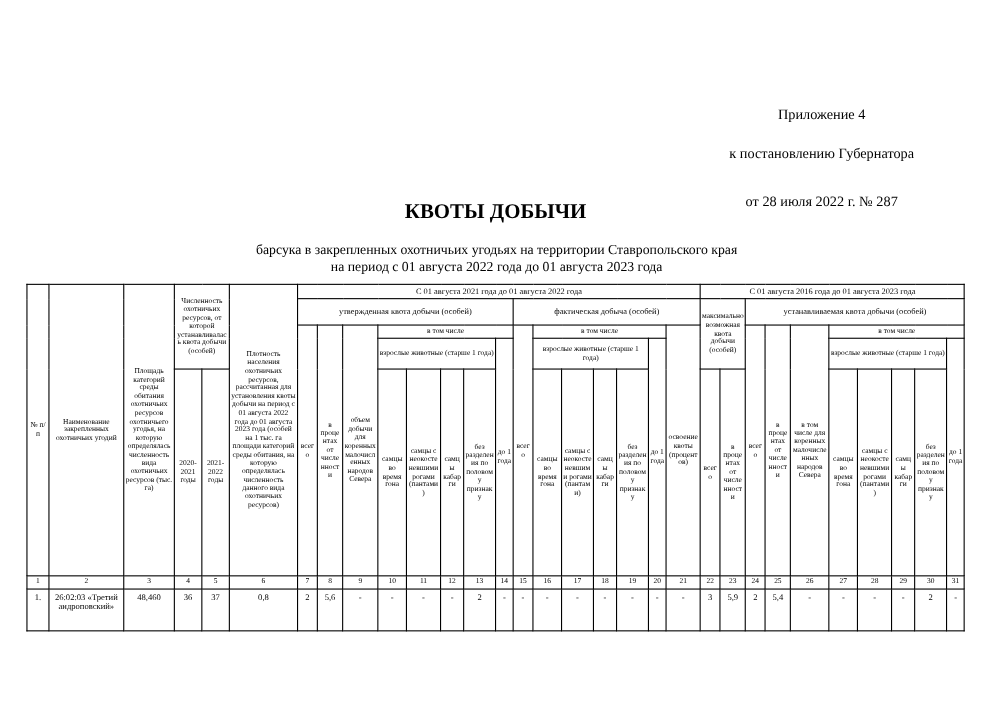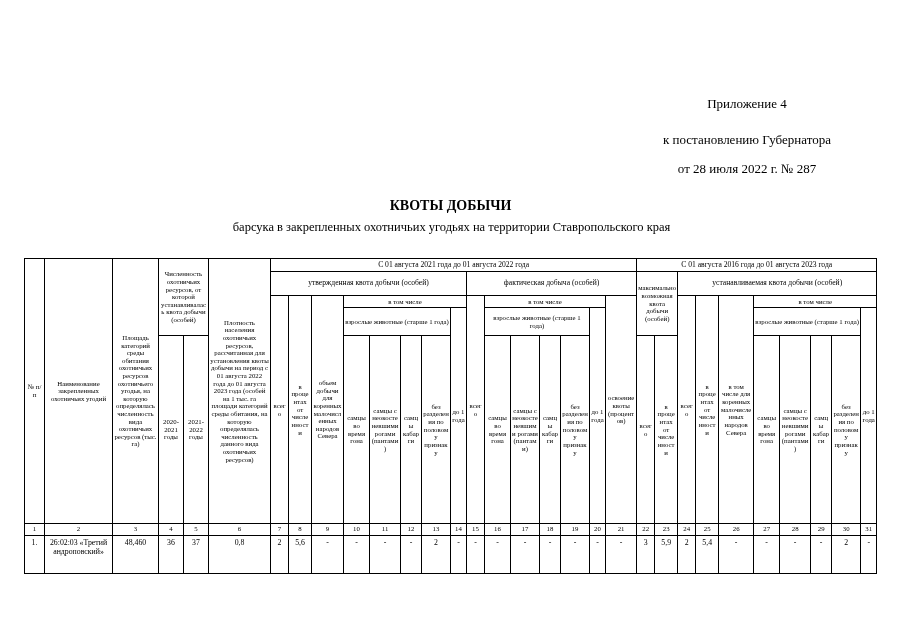--- a/index.html
+++ b/index.html
@@ -17,26 +17,26 @@
   }
   .corner-block {
     position: absolute;
     top: 96px; right: 36px;
     width: 236px;
     text-align: center;
     font-size: 13px;
     line-height: 1.18;
   }
   .appendix { margin-bottom: 21px; }
-  .decree { margin-bottom: 13px; }
+  .decree { margin-bottom: 27px; }
   .doc-title {
     position: absolute;
-    top: 198px; left: 0; width: 100%;
-    text-align: center;
-    font-size: 14px;
+    top: 182px; left: 0; width: 100%;
+    text-align: center;
+    font-size: 19px;
     font-weight: bold;
   }
   .doc-subtitle {
     position: absolute;
     top: 220px; left: 1px; width: 100%;
     text-align: center;
     font-size: 12.5px;
     line-height: 1.18;
   }
   table.quota {
@@ -81,20 +81,21 @@
     <div class="decree">
       <div>к постановлению Губернатора</div>
     </div>
     <div>от 28 июля 2022 г. № 287</div>
   </div>
 
   <div class="doc-title">КВОТЫ ДОБЫЧИ</div>
 
   <div class="doc-subtitle">
     <div>барсука в закрепленных охотничьих угодьях на территории Ставропольского края</div>
+    <div>на период с 01 августа 2022 года до 01 августа 2023 года</div>
   </div>
 
   <table class="quota">
     <colgroup>
       <col style="width:20px">
         <col style="width:68px">
         <col style="width:46px">
         <col style="width:25px">
         <col style="width:25px">
         <col style="width:62px">

